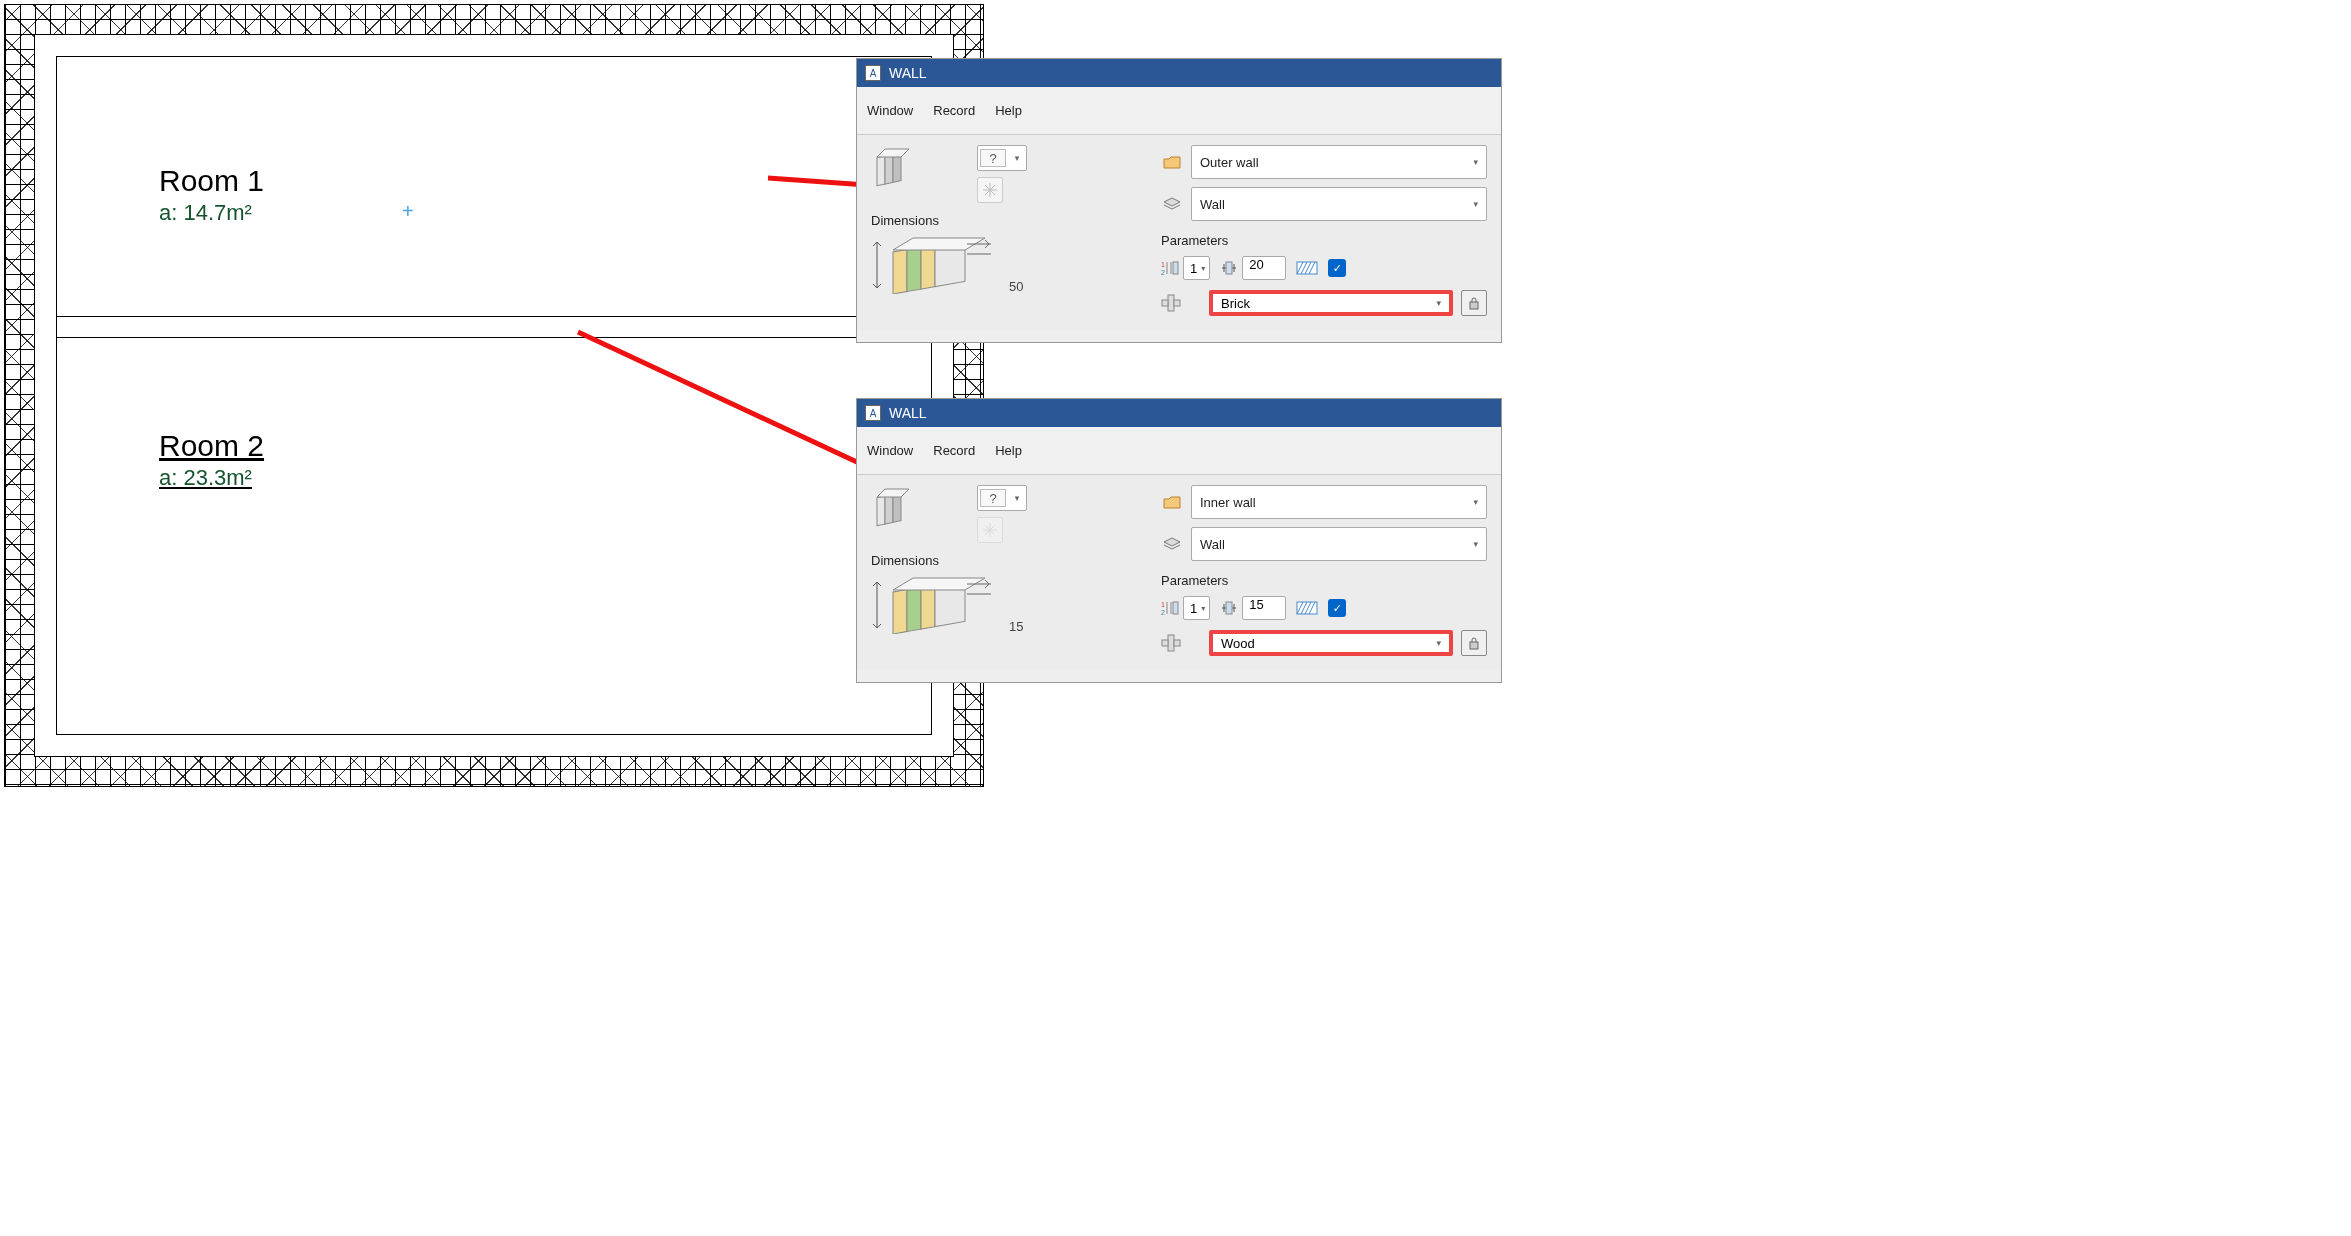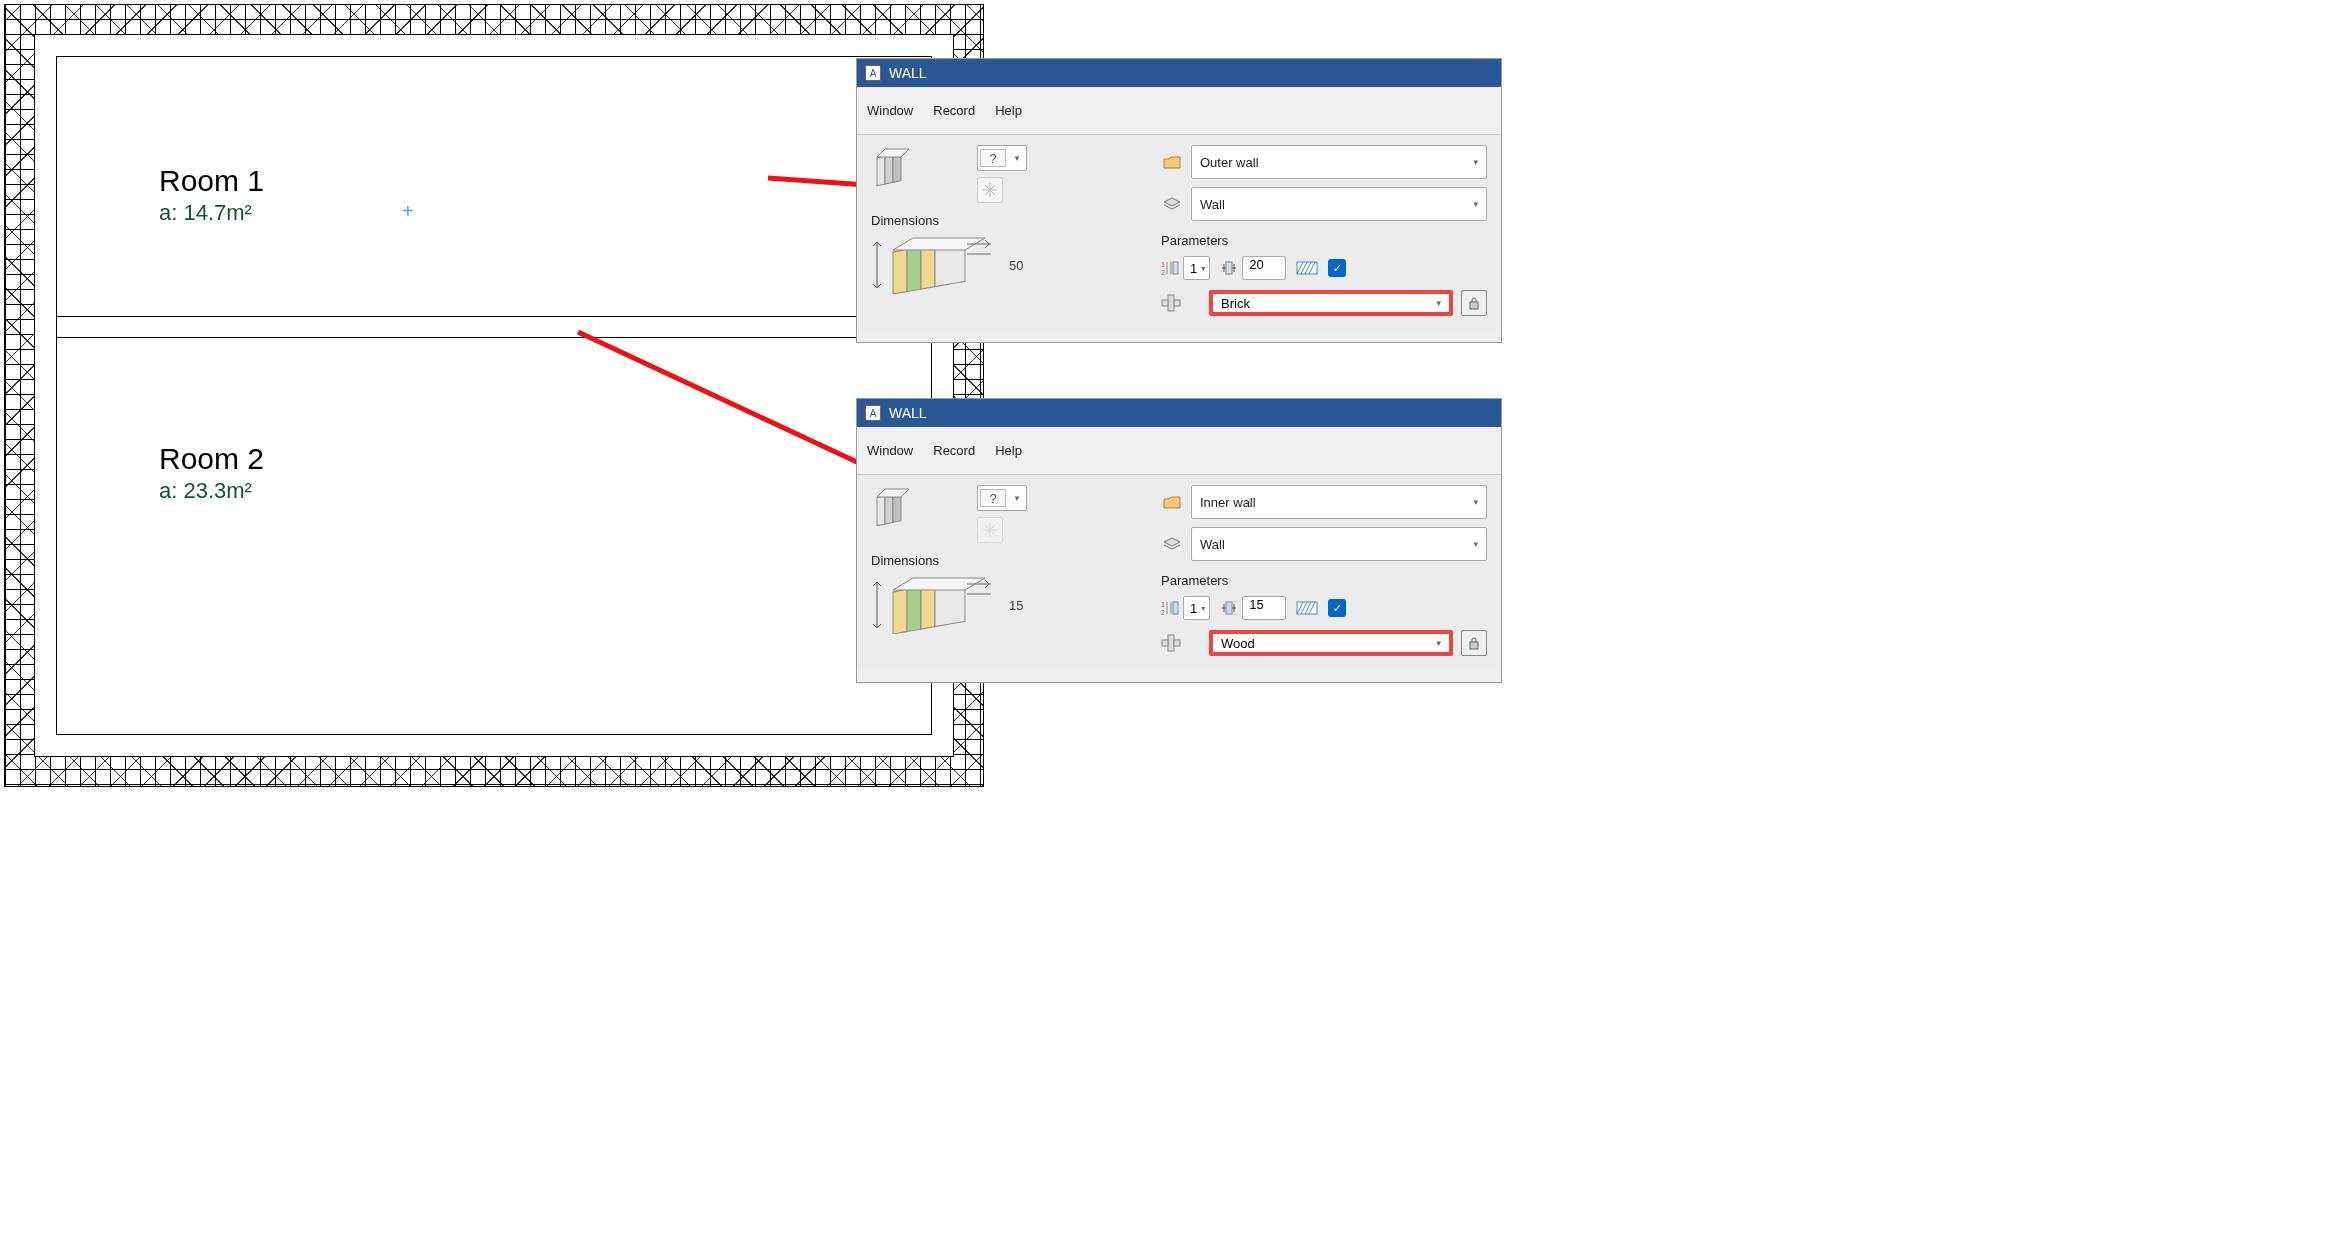--- a/index.html
+++ b/index.html
@@ -336,21 +336,21 @@
     background: #f0f0f0;
     display: flex;
     align-items: center;
     justify-content: center;
     font-size: 12px;
     border-radius: 2px;
   }
   
   .dimension-visual {
     display: flex;
-    align-items: center;
+    align-items: flex-end;
     gap: 6px;
     margin-top: 8px;
   }
   .wall-layers-icon {
     width: 110px;
     height: 58px;
   }
   .dim-value {
     font-size: 13px;
     color: #444;
@@ -366,21 +366,21 @@
   <div class="inner-border2"></div>
   <div class="divider-wall"></div>
 
   <div class="room-label" style="left:155px; top:160px;">
     <div class="room-title">Room 1</div>
     <div class="room-area">a: 14.7m²</div>
   </div>
 
   <span class="crosshair" style="left:398px; top:196px;">+</span>
 
-  <div class="room-label" style="left:155px; top:438px;">
+  <div class="room-label" style="left:155px; top:425px;text-decoration:underline;">
     <div class="room-title">Room 2</div>
     <div class="room-area">a: 23.3m²</div>
   </div>
 </div>
 
 <svg class="arrow" style="left:760px; top:100px; width:460px; height:230px;">
   <defs>
     <marker id="ah1" markerWidth="12" markerHeight="10" refX="11" refY="5" orient="auto">
       <polygon points="0,0 12,5 0,10" fill="#e11"></polygon>
     </marker>

